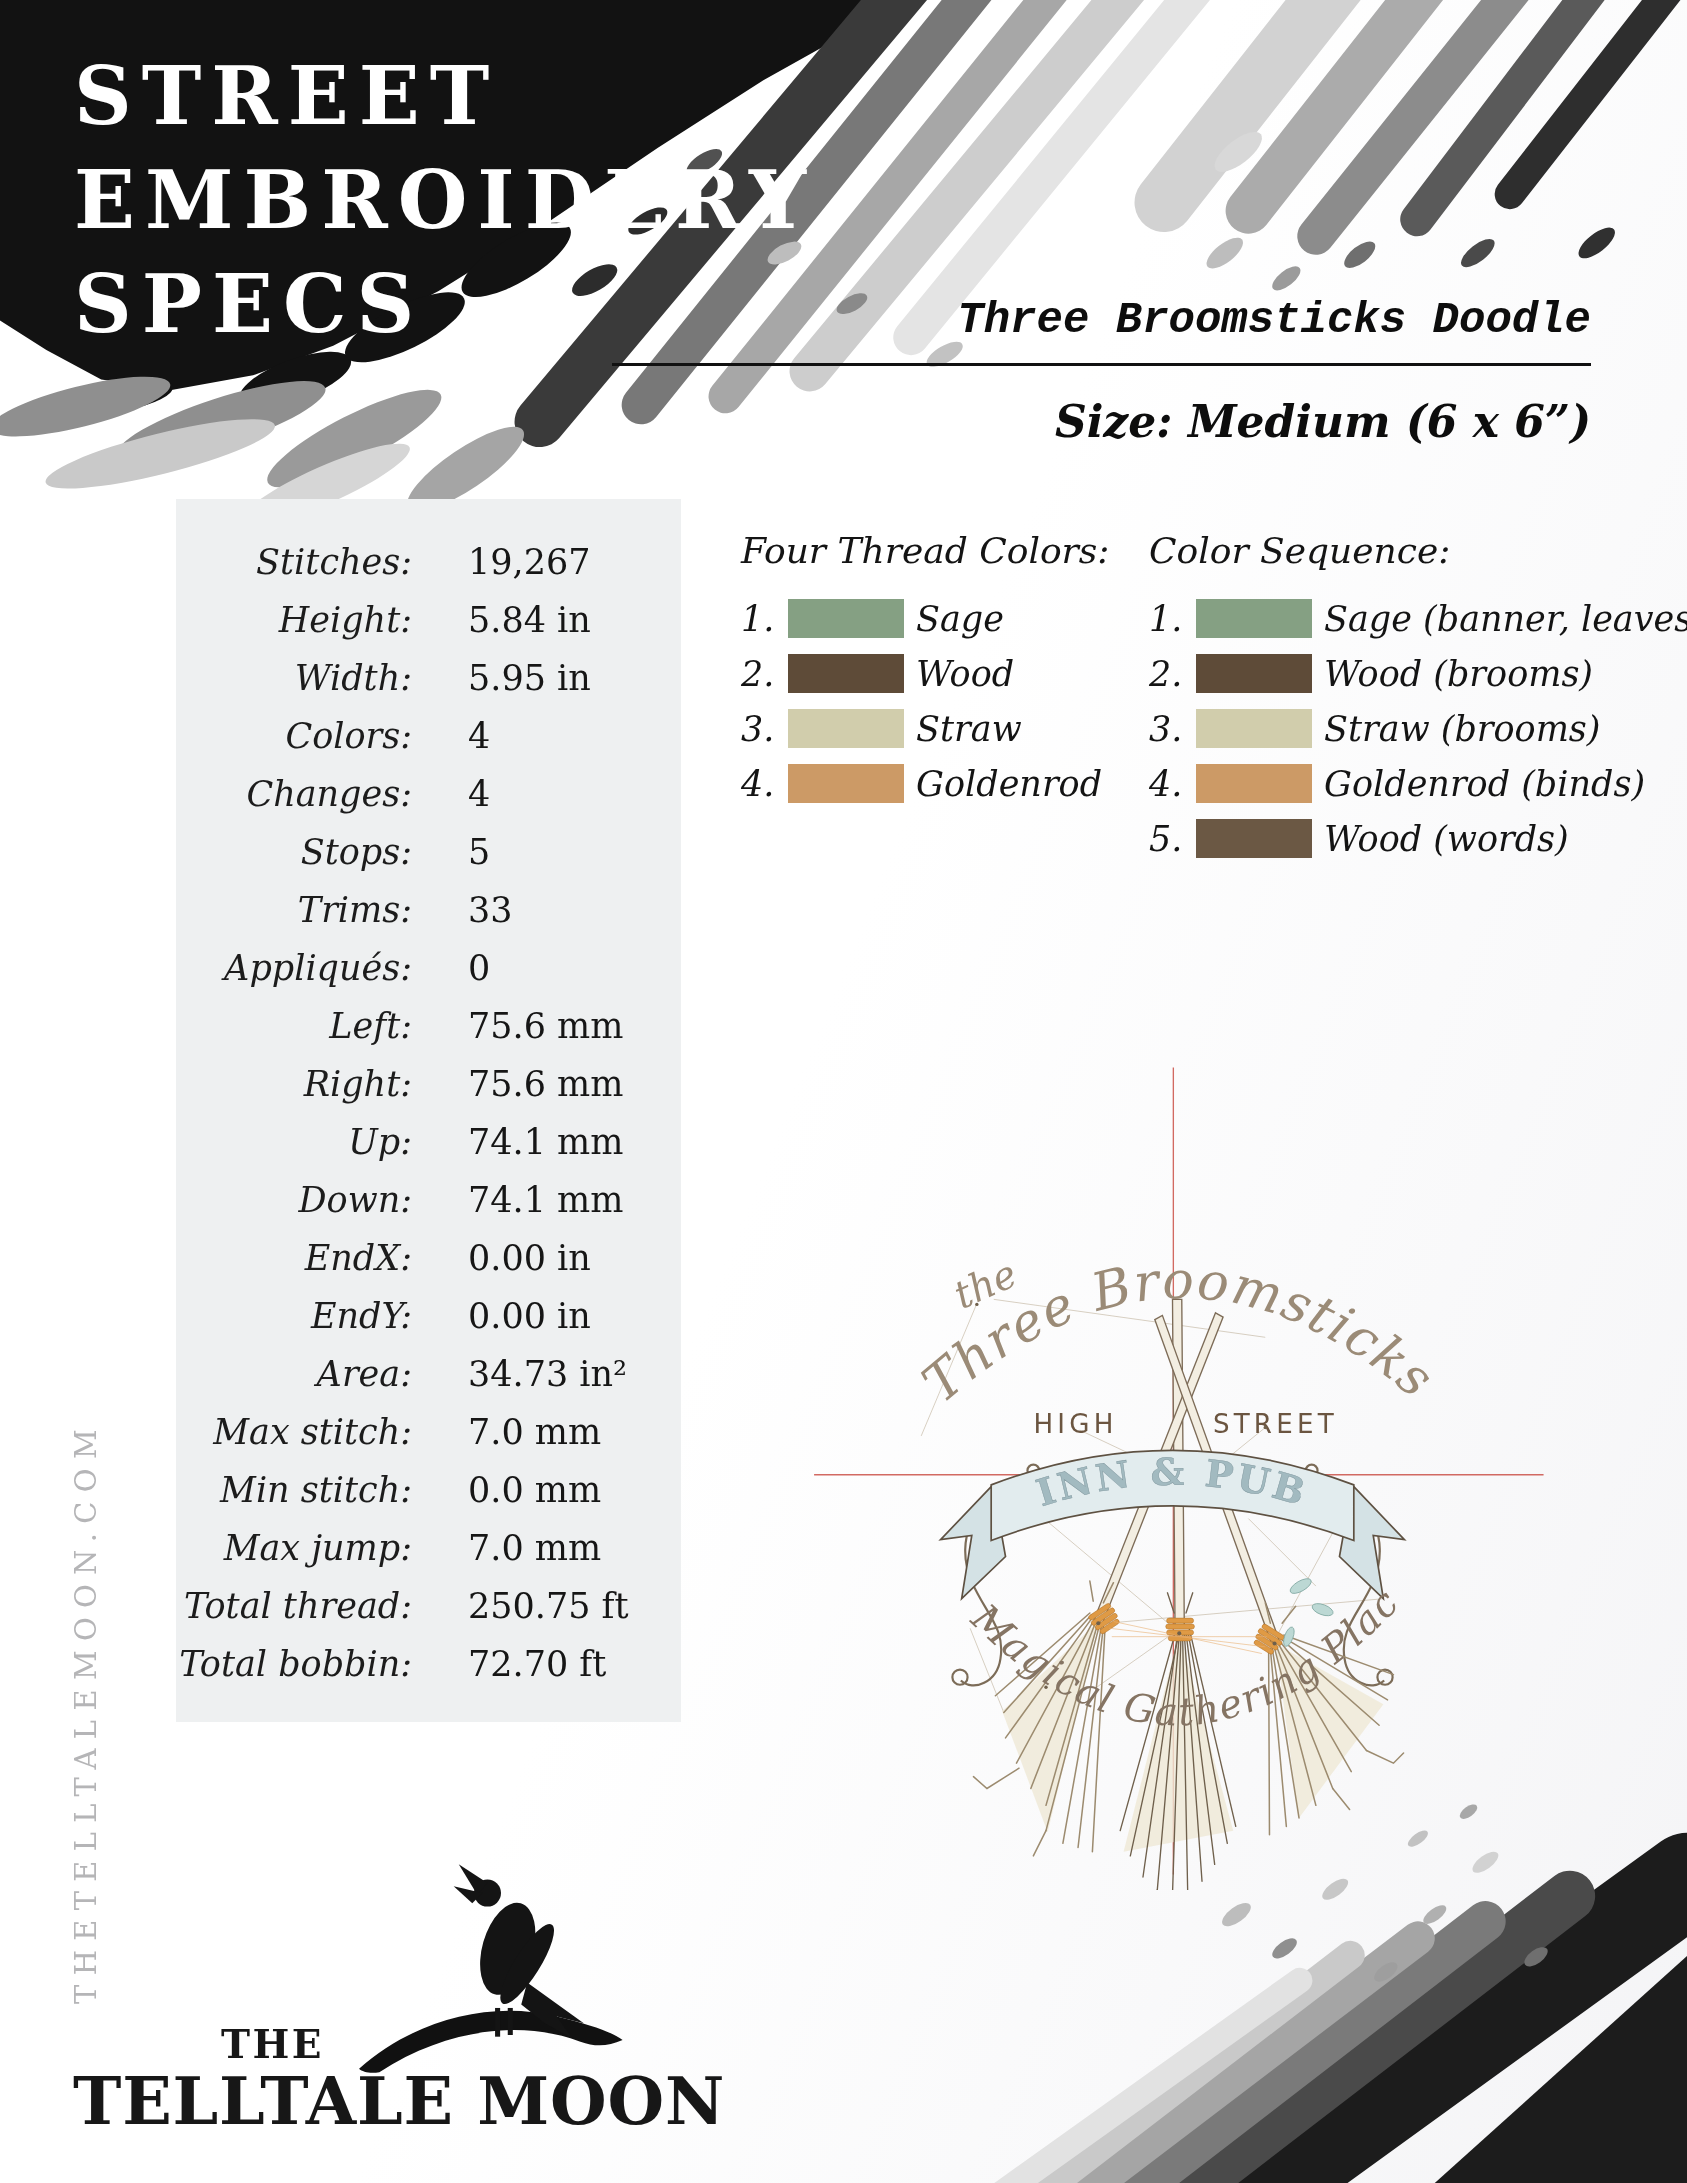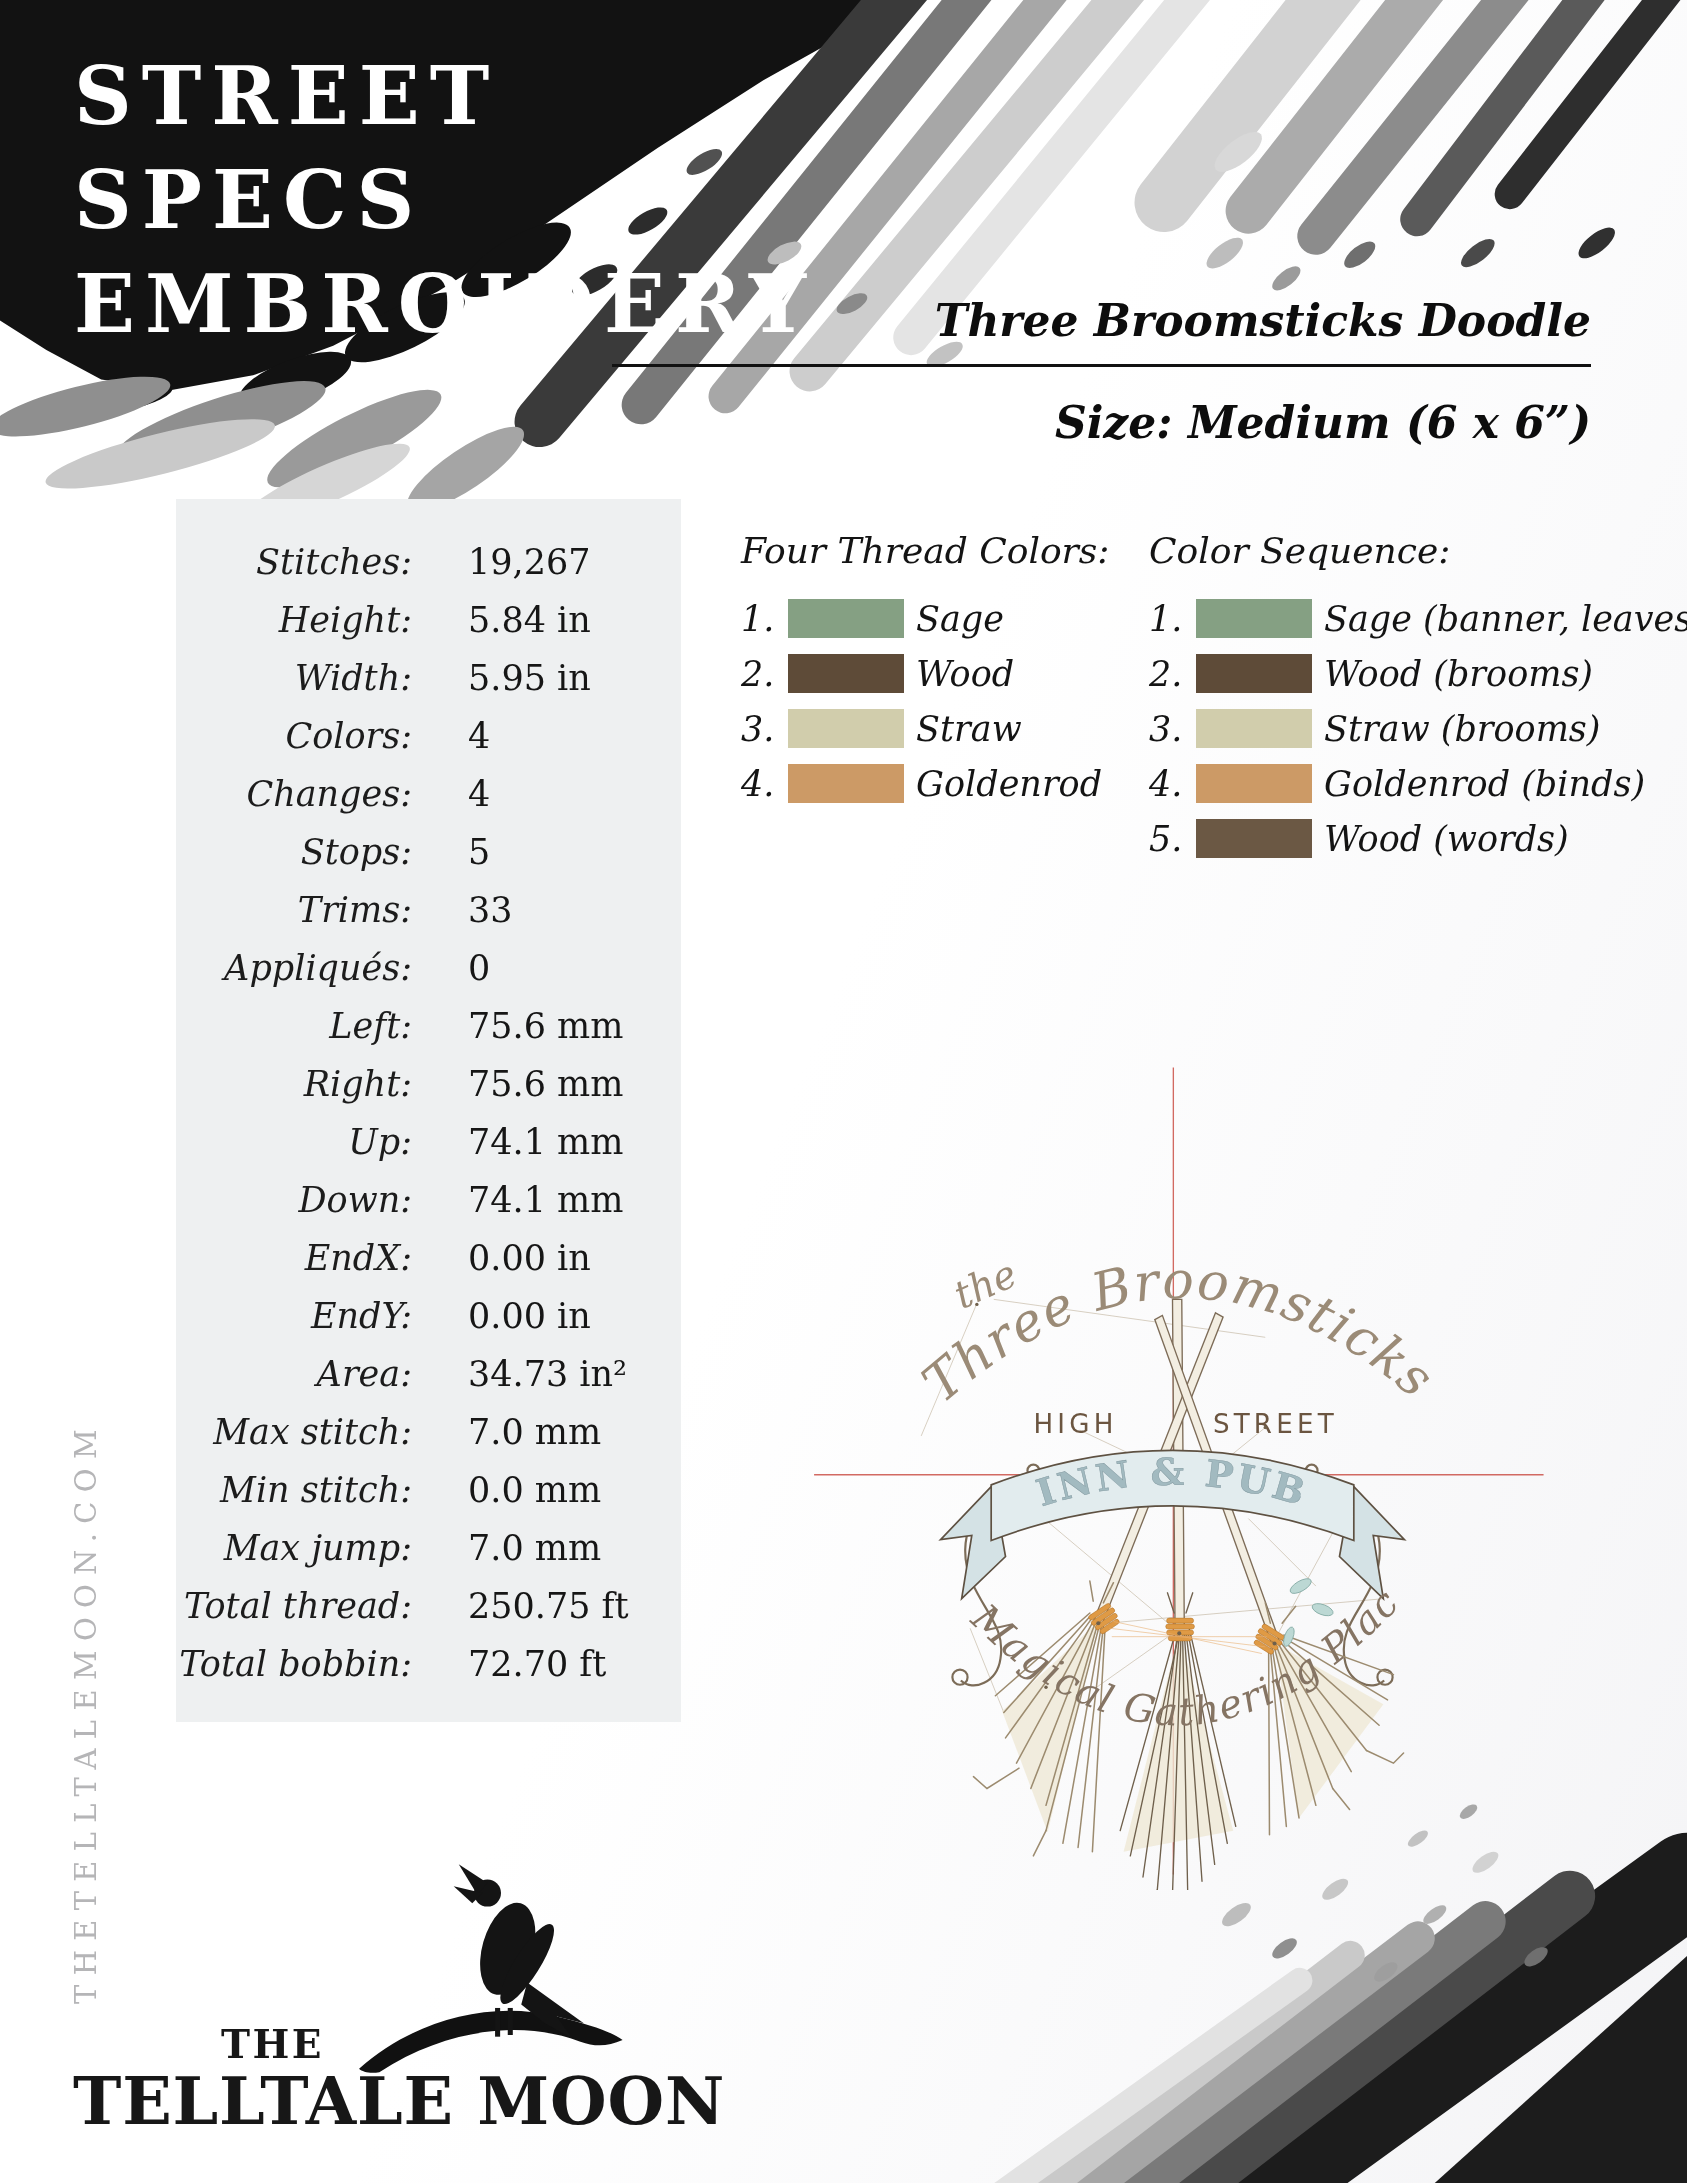--- a/index.html
+++ b/index.html
@@ -12,21 +12,21 @@
   .abs{position:absolute;}
   svg{display:block;}
 
   
   #header-brush{left:0;top:0;z-index:1;}
   #page-title{
     left:74px;top:44px;z-index:3;color:#ffffff;
     font-size:80px;line-height:104px;letter-spacing:10px;font-weight:bold;
   }
   #header-right{right:96px;top:295px;text-align:right;z-index:3;}
-  #design-title{font-style:italic;font-weight:bold;font-size:44px;color:#0d0d0d;white-space:nowrap;}
+  #design-title{font-style:italic;font-weight:bold;font-size:44px;color:#0d0d0d;white-space:nowrap;font-family:Liberation Mono, monospace;}
   #title-divider{width:979px;height:3.4px;background:#111;margin:17.7px 0 0 auto;}
   #size-label{font-style:italic;font-weight:bold;font-size:44px;color:#0d0d0d;margin-top:30px;white-space:nowrap;}
 
   
   #specs-panel{
     left:176px;top:499px;width:505px;height:1223px;background:#eef0f1;z-index:2;
     box-sizing:border-box;padding-top:24.5px;
   }
   .spec-row{display:flex;align-items:flex-end;height:58px;font-size:35px;}
   .spec-label{flex:0 0 236px;text-align:right;font-style:italic;color:#1c1c1c;}
@@ -93,22 +93,22 @@
     <ellipse fill="#9b9b9b" cx="1525" cy="330" rx="20" ry="9" transform="rotate(-38 1525 330)"></ellipse>
     <ellipse fill="#6f6f6f" cx="1612" cy="302" rx="22" ry="10" transform="rotate(-38 1612 302)"></ellipse>
     <ellipse fill="#4a4a4a" cx="1752" cy="300" rx="24" ry="10" transform="rotate(-38 1752 300)"></ellipse>
     <ellipse fill="#303030" cx="1893" cy="288" rx="26" ry="11" transform="rotate(-38 1893 288)"></ellipse>
     <ellipse fill="#d8d8d8" cx="1468" cy="180" rx="34" ry="14" transform="rotate(-38 1468 180)"></ellipse>
   </g>
 </svg>
 
 <div id="page-title" class="abs">
   <div>STREET</div>
+  <div>EMBROIDERY</div>
   <div>SPECS</div>
-  <div>EMBROIDERY</div>
 </div>
 
 <div id="header-right" class="abs">
   <div id="design-title">Three Broomsticks Doodle</div>
   <div id="title-divider"></div>
   <div id="size-label">Size: Medium (6 x 6”)</div>
 </div>
 
 <div id="specs-panel" class="abs">
   <div id="specs-rows">

